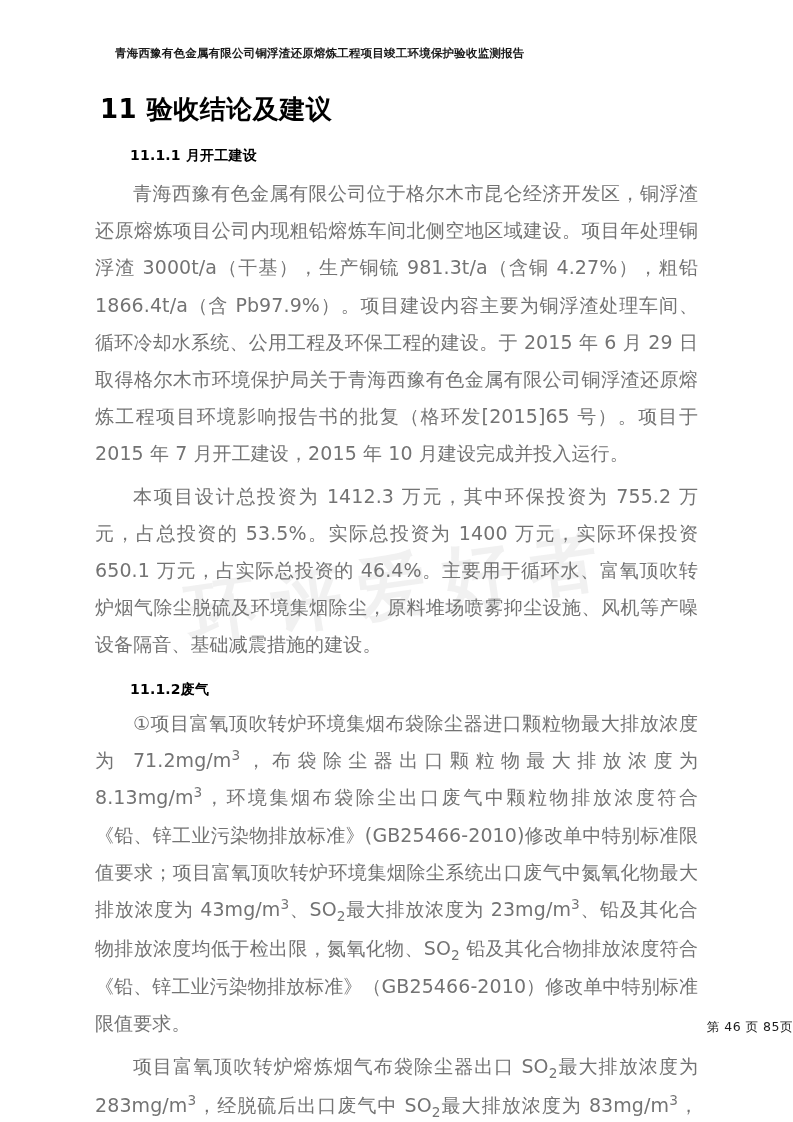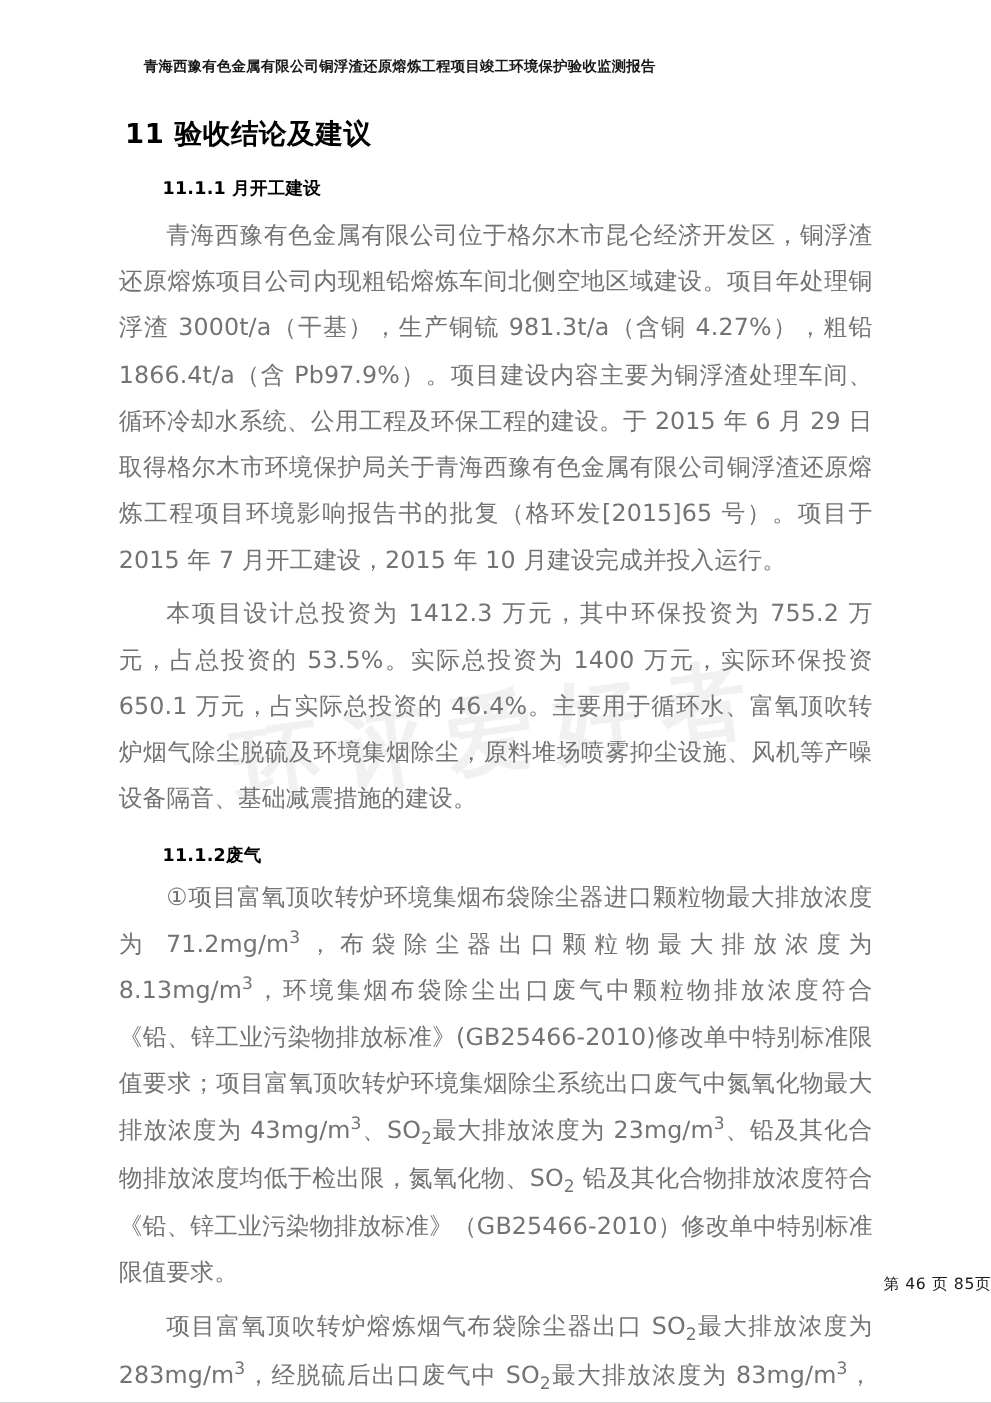--- a/index.html
+++ b/index.html
@@ -31,21 +31,21 @@
   .doc-header {
     font-size: 11.5px;
     font-weight: bold;
     letter-spacing: 0.2px;
     color: #1a1a1a;
     line-height: 1.6;
     margin: 0 0 0 20px;
     white-space: nowrap;
   }
   .h1 {
-    font-size: 22px;
+    font-size: 26px;
     font-weight: bold;
     color: #000;
     margin: 30px 0 0 5px;
     letter-spacing: 0.5px;
   }
   .h2 {
     font-size: 16.5px;
     font-weight: bold;
     color: #000;
     margin: 22px 0 0 5px;

